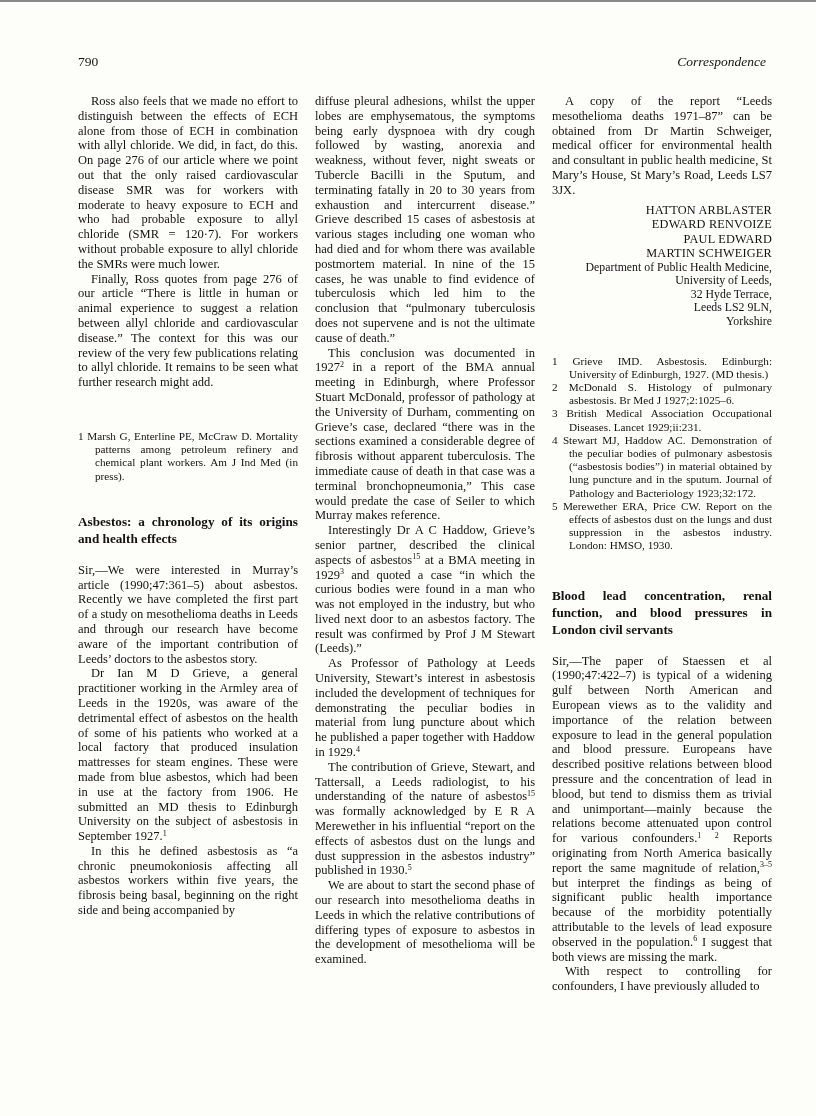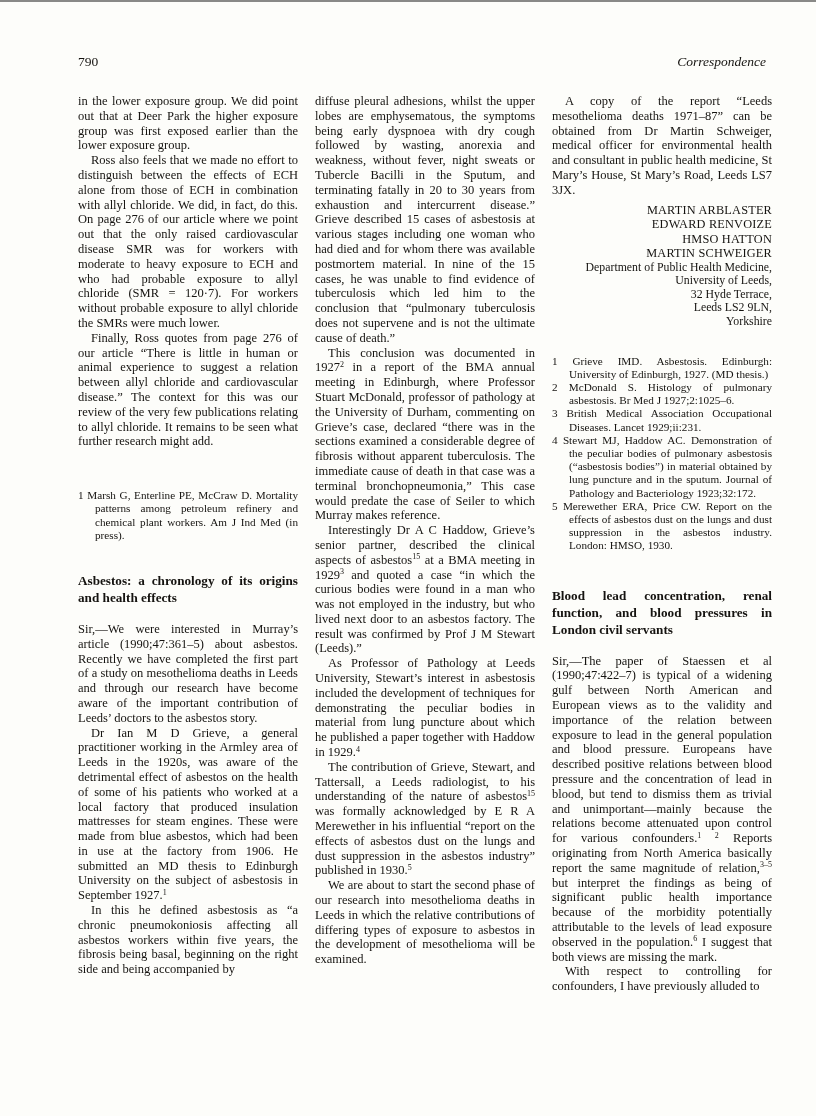--- a/index.html
+++ b/index.html
@@ -78,21 +78,20 @@
 
 <div class="scan-edge"></div>
 
 <div class="page-header">
   <span class="page-number">790</span>
   <span class="running-head">Correspondence</span>
 </div>
 
 <div class="columns">
   <div class="col col-1">
-      <p class="para"><span>in the lower exposure group. We did point out that at Deer Park the higher exposure group was first exposed earlier than the lower exposure group.</span></p>
       <p class="para indent"><span>Ross also feels that we made no effort to distinguish between the effects of ECH alone from those of ECH in combination with allyl chloride. We did, in fact, do this. On page 276 of our article where we point out that the only raised cardiovascular disease SMR was for workers with moderate to heavy exposure to ECH and who had probable exposure to allyl chloride (SMR = 120·7). For workers without probable exposure to allyl chloride the SMRs were much lower.</span></p>
       <p class="para indent"><span>Finally, Ross quotes from page 276 of our article “There is little in human or animal experience to suggest a relation between allyl chloride and cardiovascular disease.” The context for this was our review of the very few publications relating to allyl chloride. It remains to be seen what further research might add.</span></p>
       <div class="ref-list">
         <p class="ref"><span>1 Marsh G, Enterline PE, McCraw D. Mortality patterns among petroleum refinery and chemical plant workers. </span><span class="it">Am J Ind Med</span><span> (in press).</span></p>
       </div>
       <h3 class="heading">Asbestos: a chronology of its origins and health effects</h3>
       <p class="para"><span>Sir,—We were interested in Murray’s article (1990;47:361–5) about asbestos. Recently we have completed the first part of a study on mesothelioma deaths in Leeds and through our research have become aware of the important contribution of Leeds’ doctors to the asbestos story.</span></p>
       <p class="para indent"><span>Dr Ian M D Grieve, a general practitioner working in the Armley area of Leeds in the 1920s, was aware of the detrimental effect of asbestos on the health of some of his patients who worked at a local factory that produced insulation mattresses for steam engines. These were made from blue asbestos, which had been in use at the factory from 1906. He submitted an MD thesis to Edinburgh University on the subject of asbestosis in September 1927.</span><sup>1</sup></p>
       <p class="para indent"><span>In this he defined asbestosis as “a chronic pneumokoniosis affecting all asbestos workers within five years, the fibrosis being basal, beginning on the right side and being accompanied by</span></p>
     </div>
@@ -100,23 +99,23 @@
       <p class="para"><span>diffuse pleural adhesions, whilst the upper lobes are emphysematous, the symptoms being early dyspnoea with dry cough followed by wasting, anorexia and weakness, without fever, night sweats or Tubercle Bacilli in the Sputum, and terminating fatally in 20 to 30 years from exhaustion and intercurrent disease.” Grieve described 15 cases of asbestosis at various stages including one woman who had died and for whom there was available postmortem material. In nine of the 15 cases, he was unable to find evidence of tuberculosis which led him to the conclusion that “pulmonary tuberculosis does not supervene and is not the ultimate cause of death.”</span></p>
       <p class="para indent"><span>This conclusion was documented in 1927</span><sup>2</sup><span> in a report of the BMA annual meeting in Edinburgh, where Professor Stuart McDonald, professor of pathology at the University of Durham, commenting on Grieve’s case, declared “there was in the sections examined a considerable degree of fibrosis without apparent tuberculosis. The immediate cause of death in that case was a terminal bronchopneumonia,” This case would predate the case of Seiler to which Murray makes reference.</span></p>
       <p class="para indent"><span>Interestingly Dr A C Haddow, Grieve’s senior partner, described the clinical aspects of asbestos</span><sup>15</sup><span> at a BMA meeting in 1929</span><sup>3</sup><span> and quoted a case “in which the curious bodies were found in a man who was not employed in the industry, but who lived next door to an asbestos factory. The result was confirmed by Prof J M Stewart (Leeds).”</span></p>
       <p class="para indent"><span>As Professor of Pathology at Leeds University, Stewart’s interest in asbestosis included the development of techniques for demonstrating the peculiar bodies in material from lung puncture about which he published a paper together with Haddow in 1929.</span><sup>4</sup></p>
       <p class="para indent"><span>The contribution of Grieve, Stewart, and Tattersall, a Leeds radiologist, to his understanding of the nature of asbestos</span><sup>15</sup><span> was formally acknowledged by E R A Merewether in his influential “report on the effects of asbestos dust on the lungs and dust suppression in the asbestos industry” published in 1930.</span><sup>5</sup></p>
       <p class="para indent"><span>We are about to start the second phase of our research into mesothelioma deaths in Leeds in which the relative contributions of differing types of exposure to asbestos in the development of mesothelioma will be examined.</span></p>
     </div>
   <div class="col col-3">
       <p class="para indent"><span>A copy of the report “Leeds mesothelioma deaths 1971–87” can be obtained from Dr Martin Schweiger, medical officer for environmental health and consultant in public health medicine, St Mary’s House, St Mary’s Road, Leeds LS7 3JX.</span></p>
       <div class="sig-block">
-        <div>MARTIN ARBLASTER</div>
+        <div>HATTON ARBLASTER</div>
         <div>EDWARD RENVOIZE</div>
-        <div>HMSO HATTON</div>
+        <div>PAUL EDWARD</div>
         <div>MARTIN SCHWEIGER</div>
       </div>
       <div class="addr-block">
         <div>Department of Public Health Medicine,</div>
         <div>University of Leeds,</div>
         <div>32 Hyde Terrace,</div>
         <div>Leeds LS2 9LN,</div>
         <div>Yorkshire</div>
       </div>
       <div class="ref-list">

